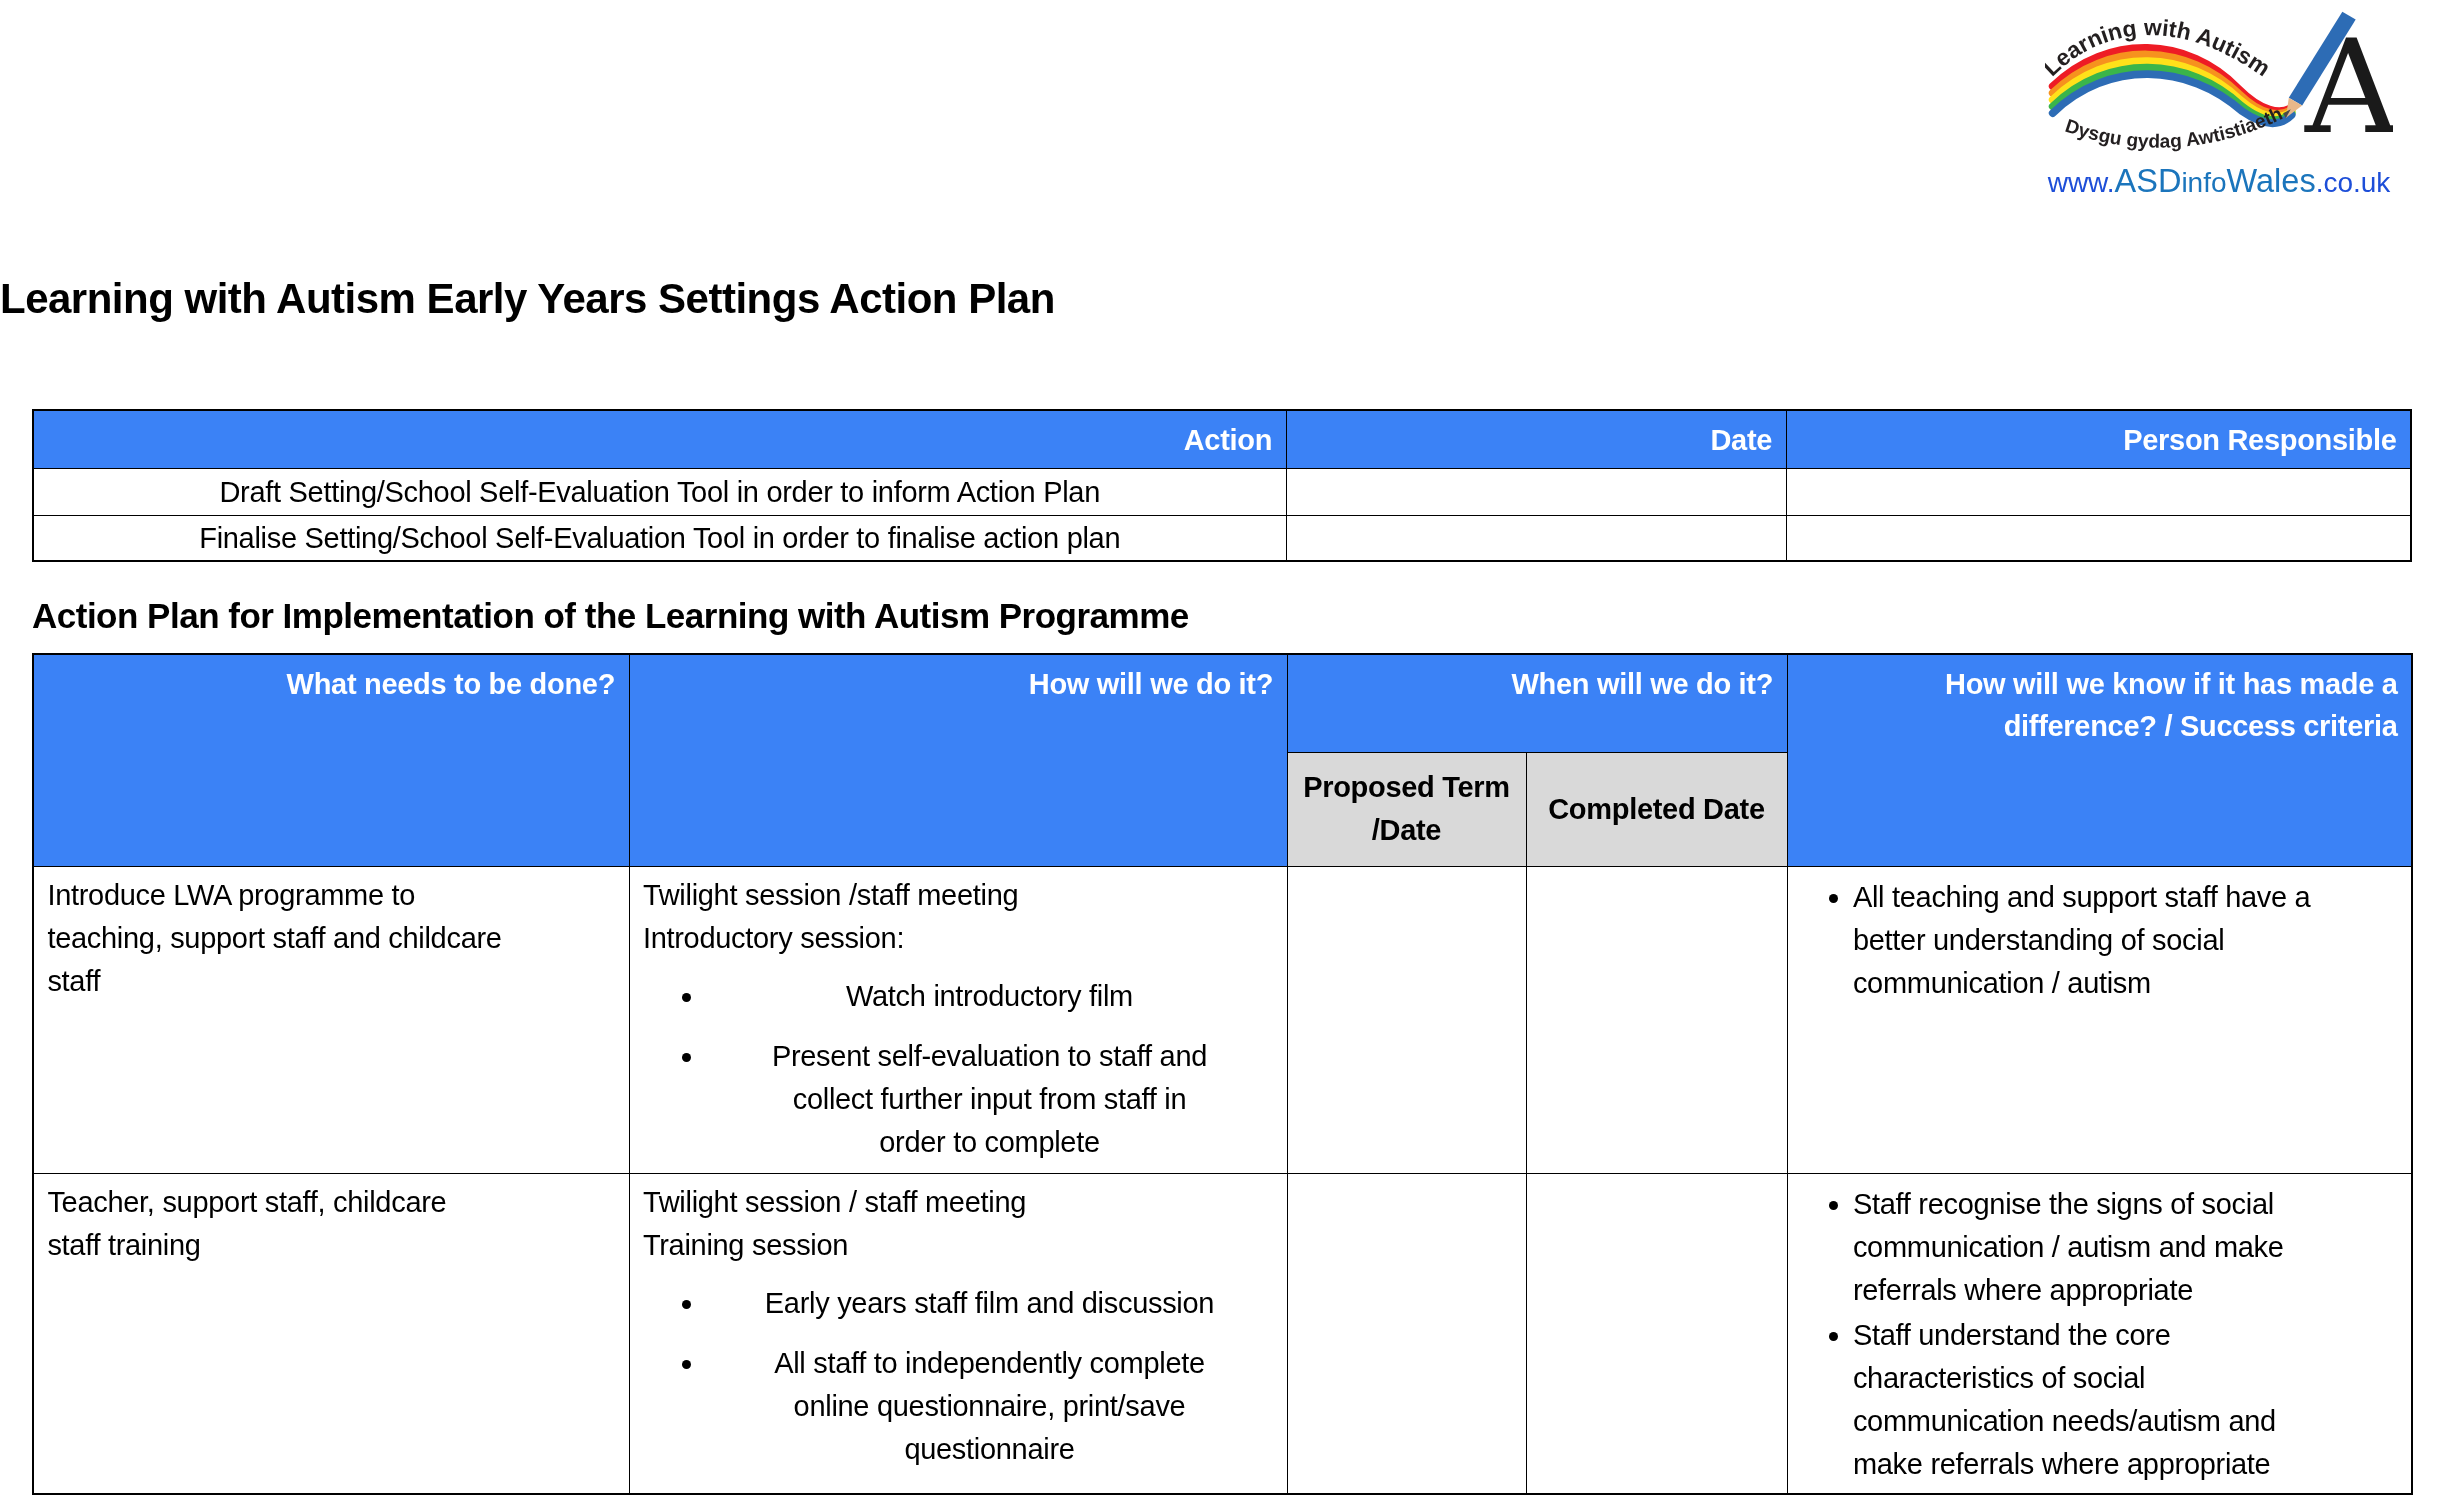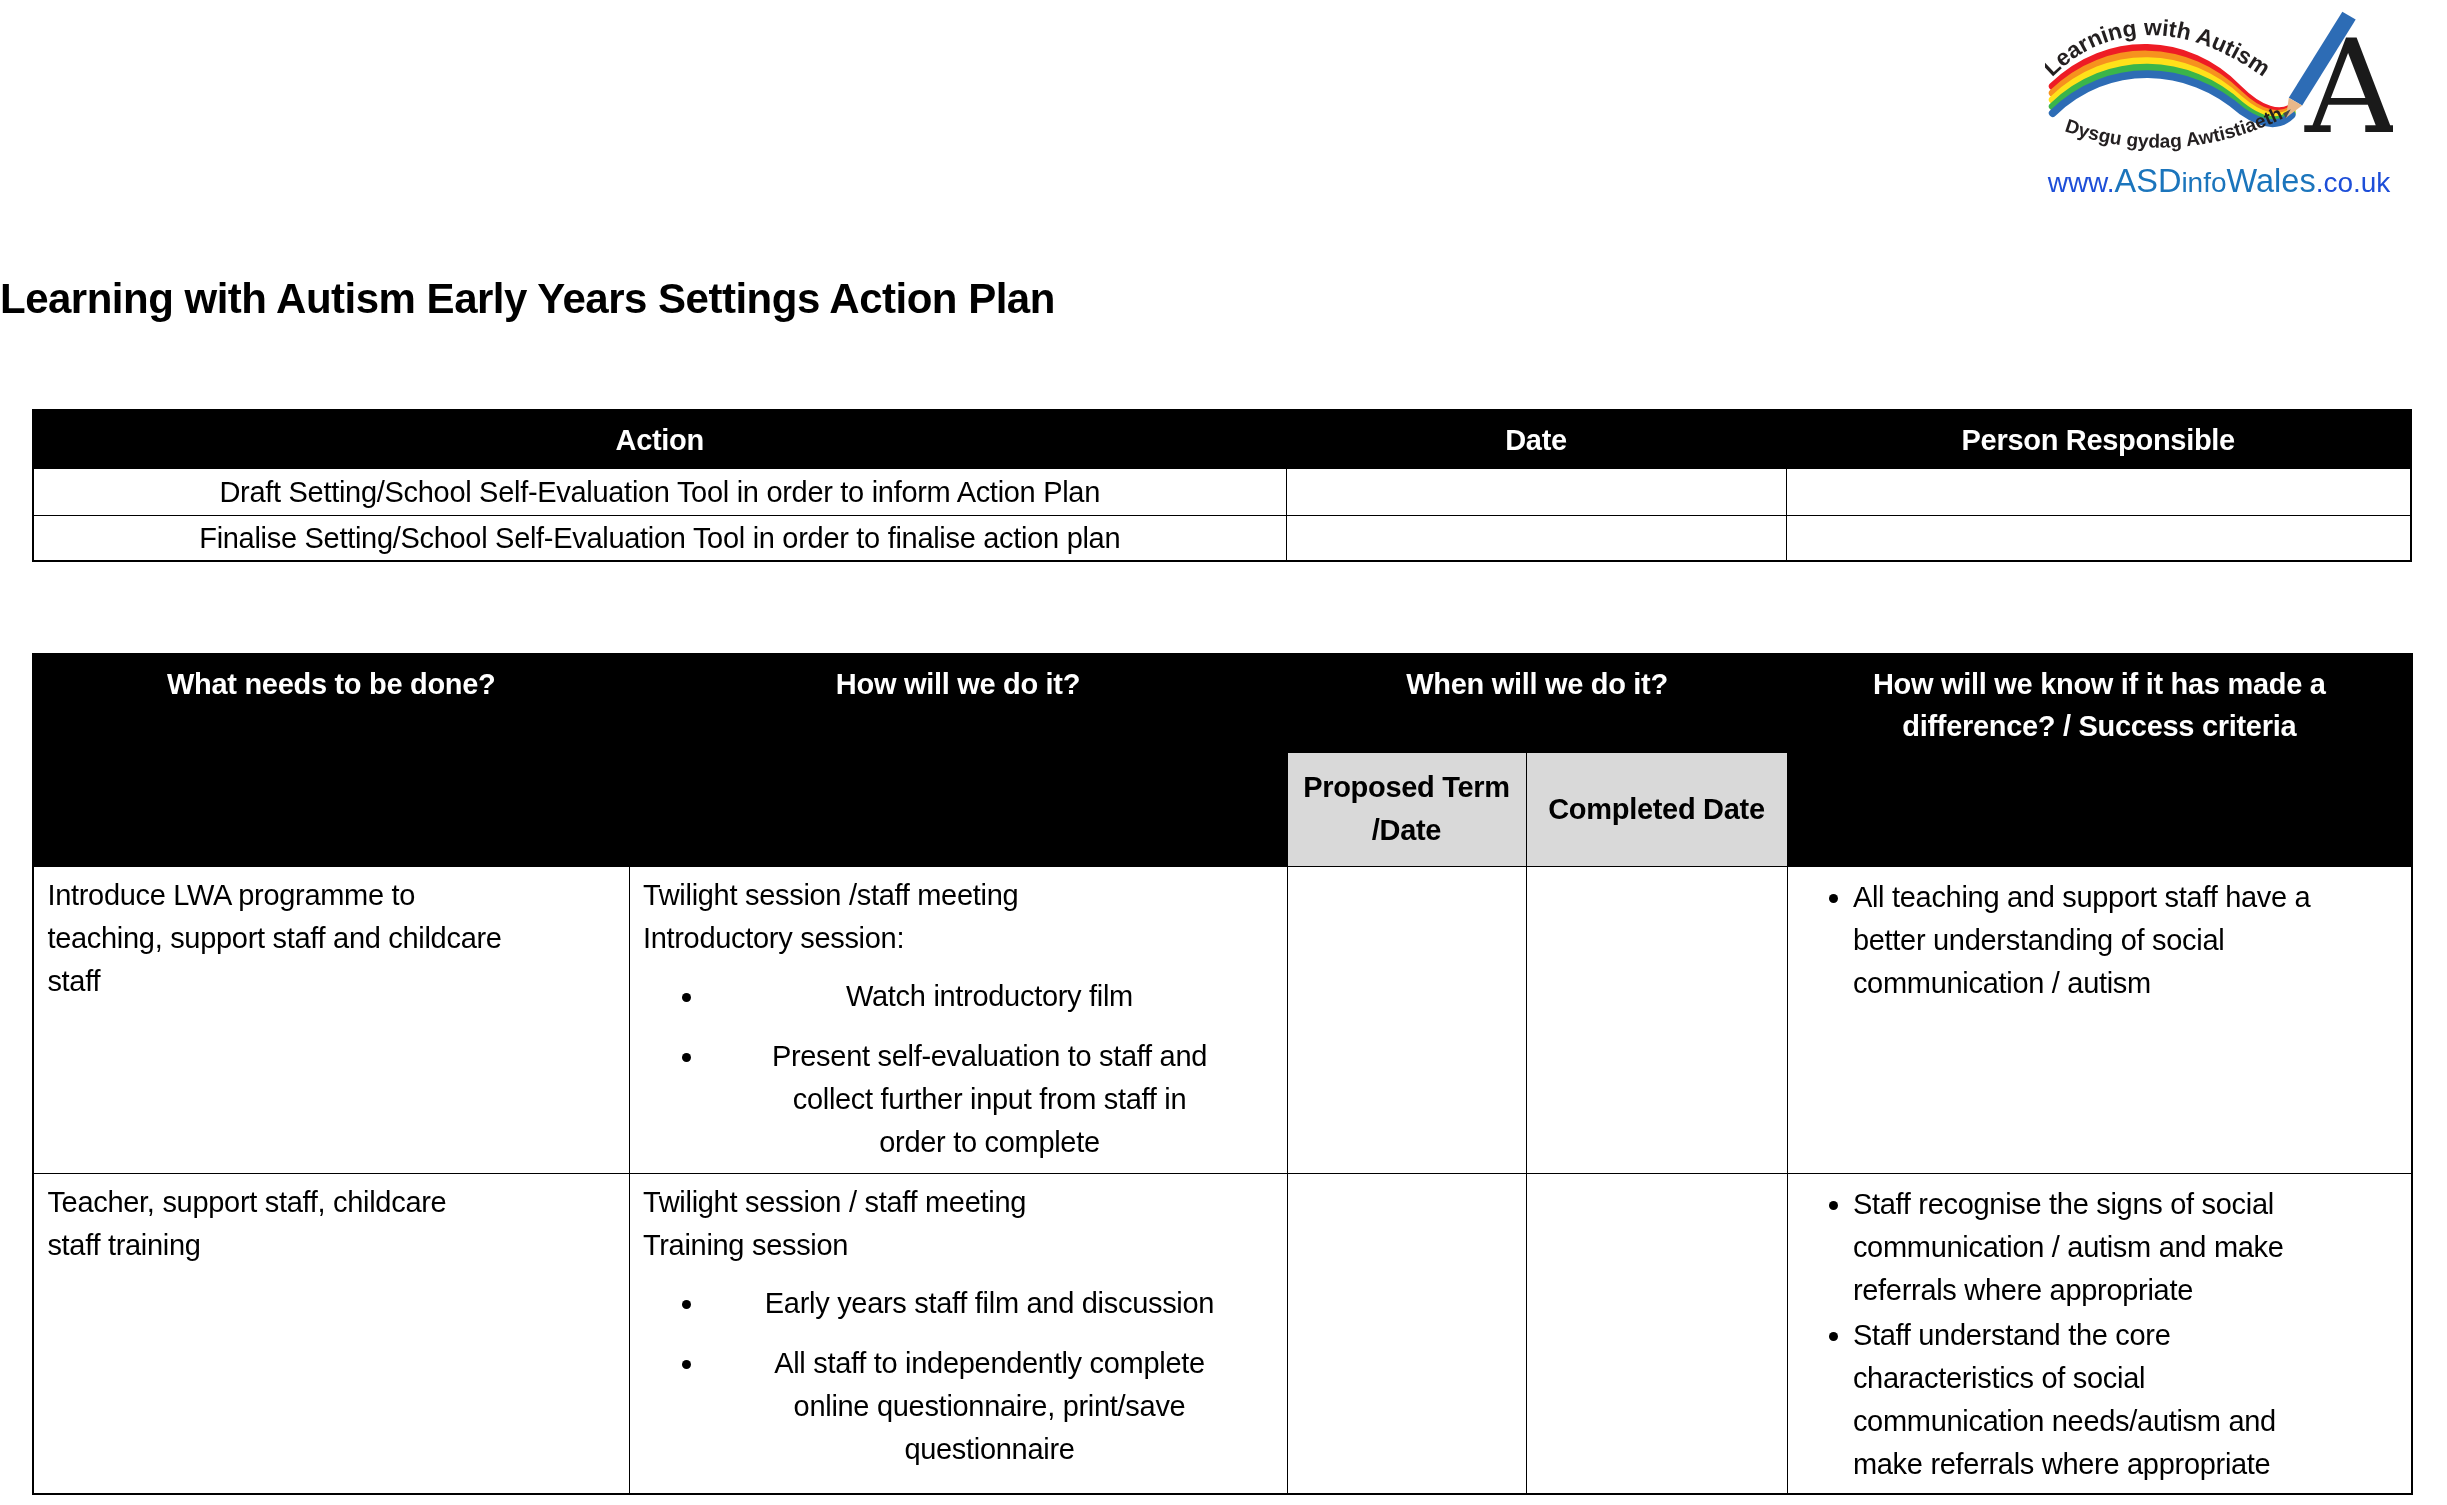--- a/index.html
+++ b/index.html
@@ -17,21 +17,21 @@
   .u-info { font-size:28px; }
 
   
   .title { position:absolute; top:275px; left:0; width:2447px; 
            font-size:42px; font-weight:bold; letter-spacing:-0.5px; }
   .section-heading { position:absolute; top:596px; left:32px; font-size:35px; font-weight:bold; letter-spacing:-0.5px; }
 
   
   table { border-collapse:collapse; table-layout:fixed; width:2378px; border:2.9px solid #000; }
   th, td { border:1.9px solid #000; font-size:29px; letter-spacing:-0.3px; }
-  th.blue { background:#000000; color:#fff; text-align:center; vertical-align:top;
+  th.blue { background:#3b82f6; color:#fff; text-align:right; vertical-align:top;
             padding:7.6px 13.4px; font-weight:bold; line-height:42px; }
   th.gray { background:#D9D9D9; color:#000; text-align:center; vertical-align:middle;
             padding:3.8px 9.6px; font-weight:bold; line-height:43px; }
   .wrap { white-space:pre-line; }
 
   .t1-wrap { position:absolute; top:409px; left:32px; }
   .t1-wrap td { vertical-align:middle; padding:3.8px 13.4px; line-height:36px;text-align:center; }
   .t1-h  { height:45px; }
   .t1-r1 { height:47px; }
   .t1-r2 { height:44px;margin-left:8px; }
@@ -106,20 +106,21 @@
       </tr>
       <tr class="t1-r2">
         <td><span class="wrap">Finalise Setting/School Self-Evaluation Tool in order to finalise action plan</span></td>
         <td></td>
         <td></td>
       </tr>
     </tbody>
       </table>
   </div>
 
+  <h2 class="section-heading">Action Plan for Implementation of the Learning with Autism Programme</h2>
 
   <div class="t2-wrap">
     <table>
       <colgroup>
           <col style="width:596px">
           <col style="width:658px">
           <col style="width:239px">
           <col style="width:261px">
           <col style="width:625px">
         </colgroup>

